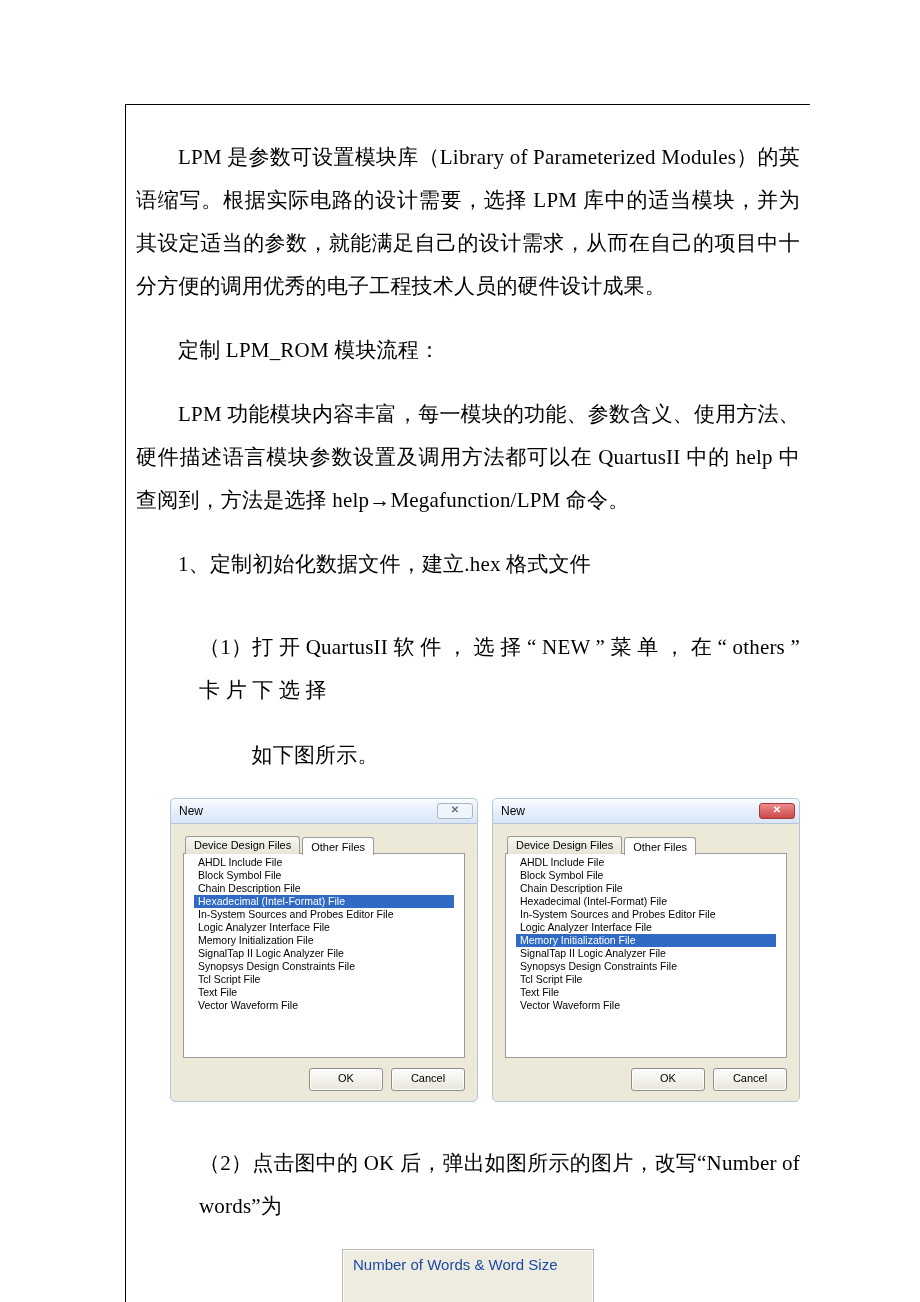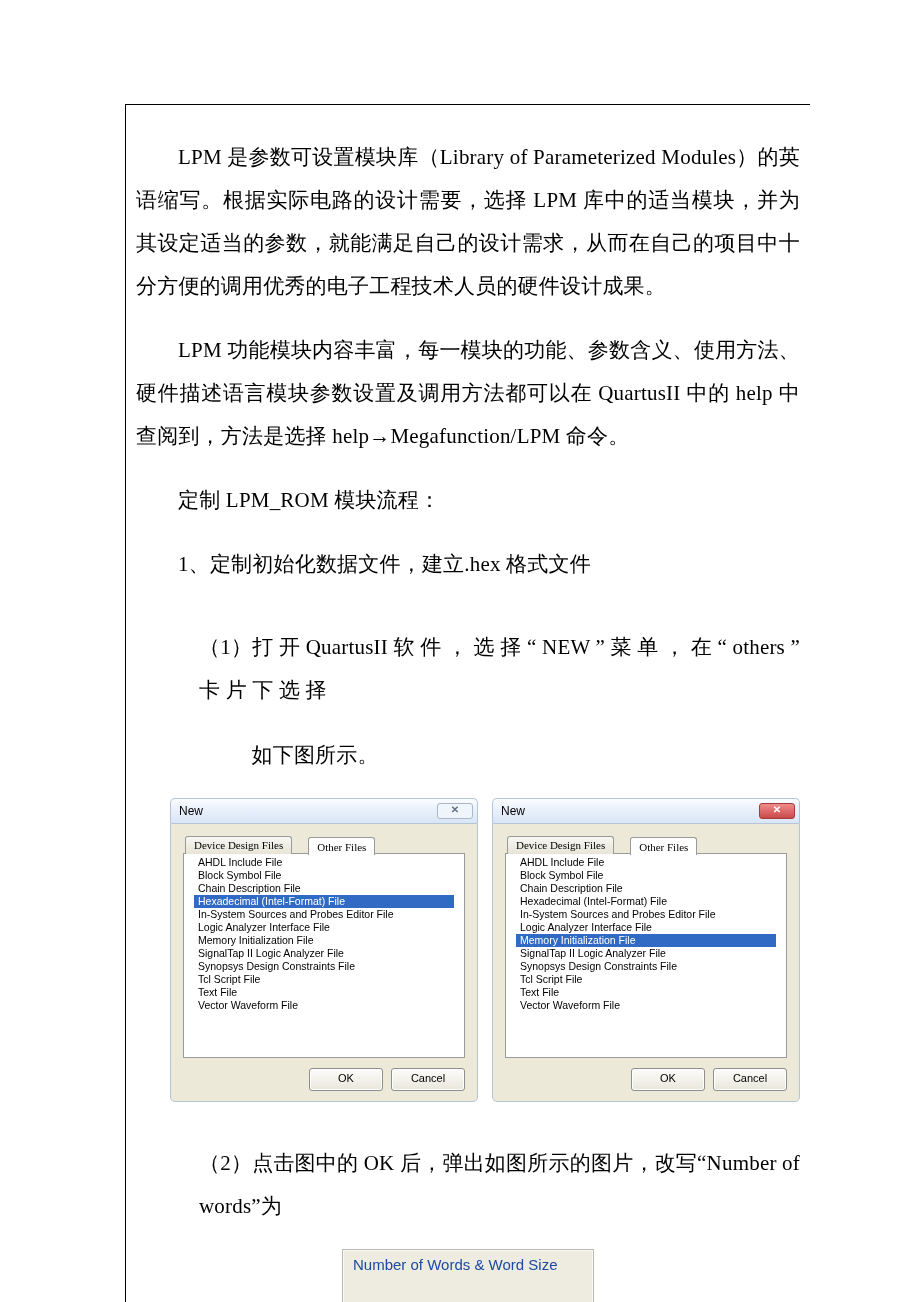--- a/index.html
+++ b/index.html
@@ -72,24 +72,23 @@
   .close-x-red { border: 1px solid #a63a3a; color: #fff; background: linear-gradient(#f08b8b,#c84a4a); }
   .dialog-body {
     border: 1px solid #b5c5d6;
     border-top: 1px solid #b5c5d6;
     background: #ece9d8;
     padding: 12px 12px 10px 12px;
     border-radius: 0 0 5px 5px;
   }
   .tabs {
     display: flex;
-    gap: 16px;
+    gap: 2px;
     margin-bottom: -1px;
     margin-left: 2px;
-    font-family: Liberation Serif, serif;
   }
   .tab {
     border: 1px solid #9a9a9a;
     border-bottom: none;
     padding: 2px 8px;
     font-size: 11px;
     border-radius: 3px 3px 0 0;
   }
   .tab-inactive {
     background: linear-gradient(#f7f7f3, #e7e4d6);
@@ -184,22 +183,22 @@
     margin-top: 8px;
   }
 </style>
 </head>
 <body>
 
 <div class="page">
   <div class="inner-box">
 
     <p class="bodytext indent">LPM 是参数可设置模块库（Library of Parameterized Modules）的英语缩写。根据实际电路的设计需要，选择 LPM 库中的适当模块，并为其设定适当的参数，就能满足自己的设计需求，从而在自己的项目中十分方便的调用优秀的电子工程技术人员的硬件设计成果。</p>
+    <p class="bodytext heading">定制 LPM_ROM 模块流程：</p>
     <p class="bodytext indent">LPM 功能模块内容丰富，每一模块的功能、参数含义、使用方法、硬件描述语言模块参数设置及调用方法都可以在 QuartusII 中的 help 中查阅到，方法是选择 help→Megafunction/LPM 命令。</p>
-    <p class="bodytext heading">定制 LPM_ROM 模块流程：</p>
     <p class="bodytext list1">1、定制初始化数据文件，建立.hex 格式文件</p>
     <p class="bodytext list2">（1）打 开 QuartusII 软 件 ， 选 择 “ NEW ” 菜 单 ， 在 “ others ” 卡 片 下 选 择</p>
     <p class="bodytext list2-cont">如下图所示。</p>
 
     <div class="dialogs-row">
 
       <div class="dialog">
         <div class="titlebar">
           <span>New</span>
           <span class="close-btn close-x-grey">✕</span>

